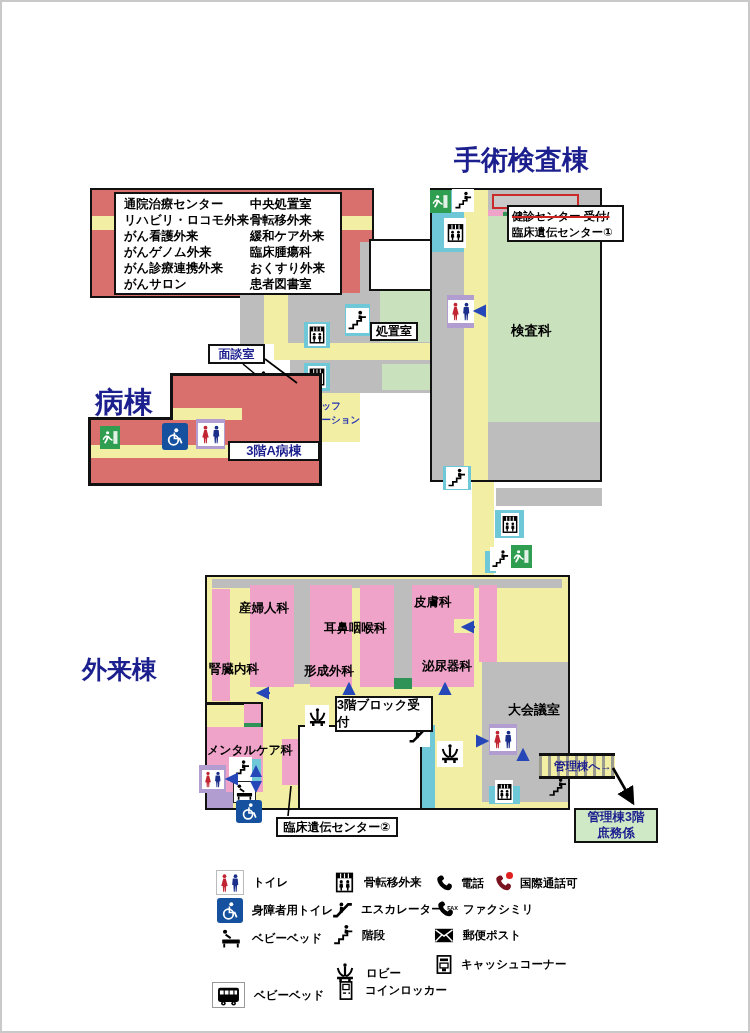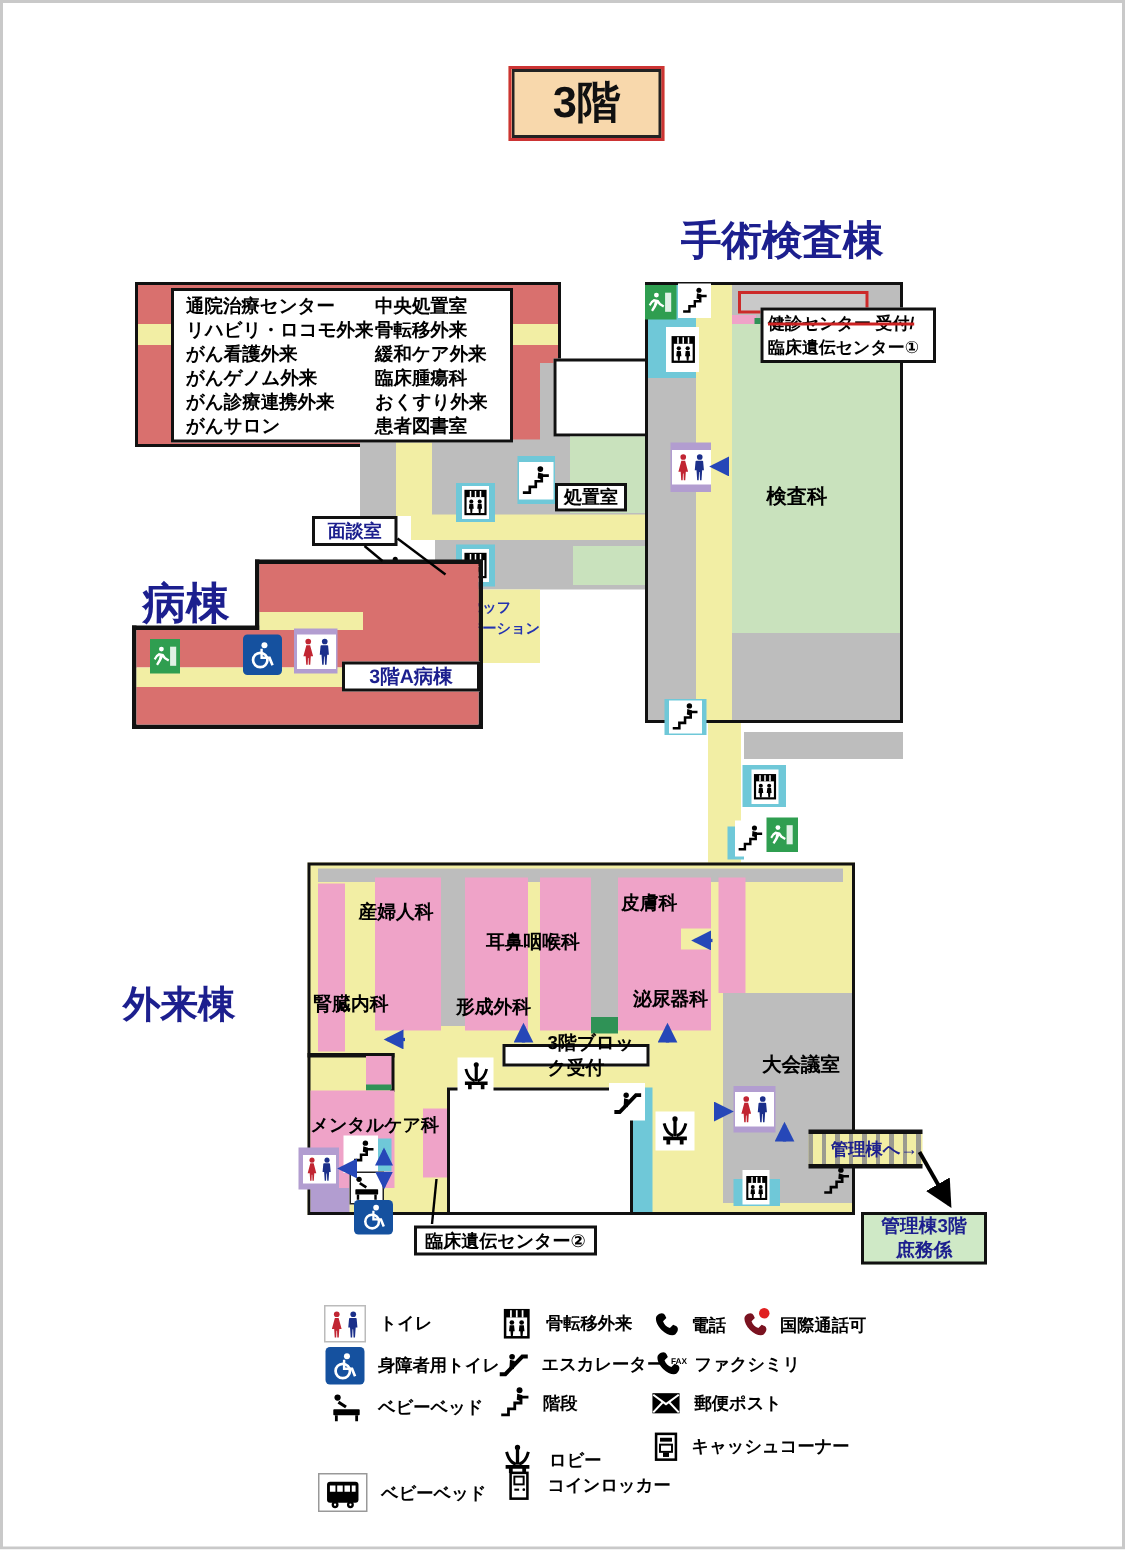--- a/index.html
+++ b/index.html
@@ -112,23 +112,20 @@
     <rect x="4.4" y="1.4" width="11.2" height="17.2" fill="none" stroke="currentColor" stroke-width="1.7"></rect>
     <rect x="6.9" y="3.9" width="6.2" height="5.2" fill="none" stroke="currentColor" stroke-width="1.3"></rect>
     <circle cx="13.2" cy="12.6" r=".9" fill="currentColor"></circle>
     <rect x="6.9" y="11.9" width="3.2" height="1.4" fill="currentColor"></rect>
   </symbol>
 </defs>
 </svg>
 
 <div id="page">
 
-  <div class="abs" style="left:337px;top:42px;width:100px;height:46px;background:#f8d8ac;border:2.5px solid #cc3434;box-shadow:inset 0 0 0 2px #222;display:flex;align-items:center;justify-content:center;">
-    <span style="font-size:29px;font-weight:bold;color:#111;">3階</span>
-  </div>
 
   <div class="bighead" style="left:452px;top:140px;font-size:27px;">手術検査棟</div>
   <div class="bighead" style="left:93px;top:381px;font-size:29px;">病棟</div>
   <div class="bighead" style="left:80px;top:651px;font-size:25px;">外来棟</div>
 
   <div class="abs red bb" style="left:88px;top:186px;width:284px;height:110px;"></div>
   <div class="abs yel" style="left:90px;top:214px;width:280px;height:14px;"></div>
   <div class="abs gry" style="left:358px;top:240px;width:116px;height:102px;"></div>
 
   <div class="abs gry" style="left:238px;top:291px;width:120px;height:51px;"></div>
@@ -309,21 +306,21 @@
 
   <div class="dept" style="left:237px;top:598px;">産婦人科</div>
   <div class="dept" style="left:322px;top:618px;">耳鼻咽喉科</div>
   <div class="dept" style="left:412px;top:592px;">皮膚科</div>
   <div class="dept" style="left:207px;top:659px;">腎臓内科</div>
   <div class="dept" style="left:302px;top:661px;">形成外科</div>
   <div class="dept" style="left:420px;top:656px;">泌尿器科</div>
   <div class="dept" style="left:506px;top:699px;font-size:13px;">大会議室</div>
   <div class="dept" style="left:205px;top:740px;font-size:12px;z-index:6;">メンタルケア科</div>
 
-  <div class="tag" style="left:333px;top:694px;width:98px;height:15px;font-size:12.5px;z-index:25;padding-left:28px;">
+  <div class="tag" style="left:333px;top:694px;width:98px;height:36px;font-size:12.5px;z-index:25;">
     <span>3階ブロック受付</span>
     </div>
 
   <div class="abs bline" style="left:203px;top:700px;width:58px;height:2.5px;"></div>
   <div class="abs bline" style="left:258px;top:700px;width:2.5px;height:26px;"></div>
   <div class="abs pnk" style="left:242px;top:702px;width:17px;height:22px;"></div>
   <div class="abs dgrn" style="left:242px;top:721px;width:17px;height:4px;"></div>
   <div class="abs pnk" style="left:205px;top:725px;width:56px;height:65px;"></div>
   <div class="abs pur" style="left:205px;top:790px;width:26px;height:16px;"></div>
   <div class="abs pnk" style="left:280px;top:737px;width:17px;height:46px;"></div>

